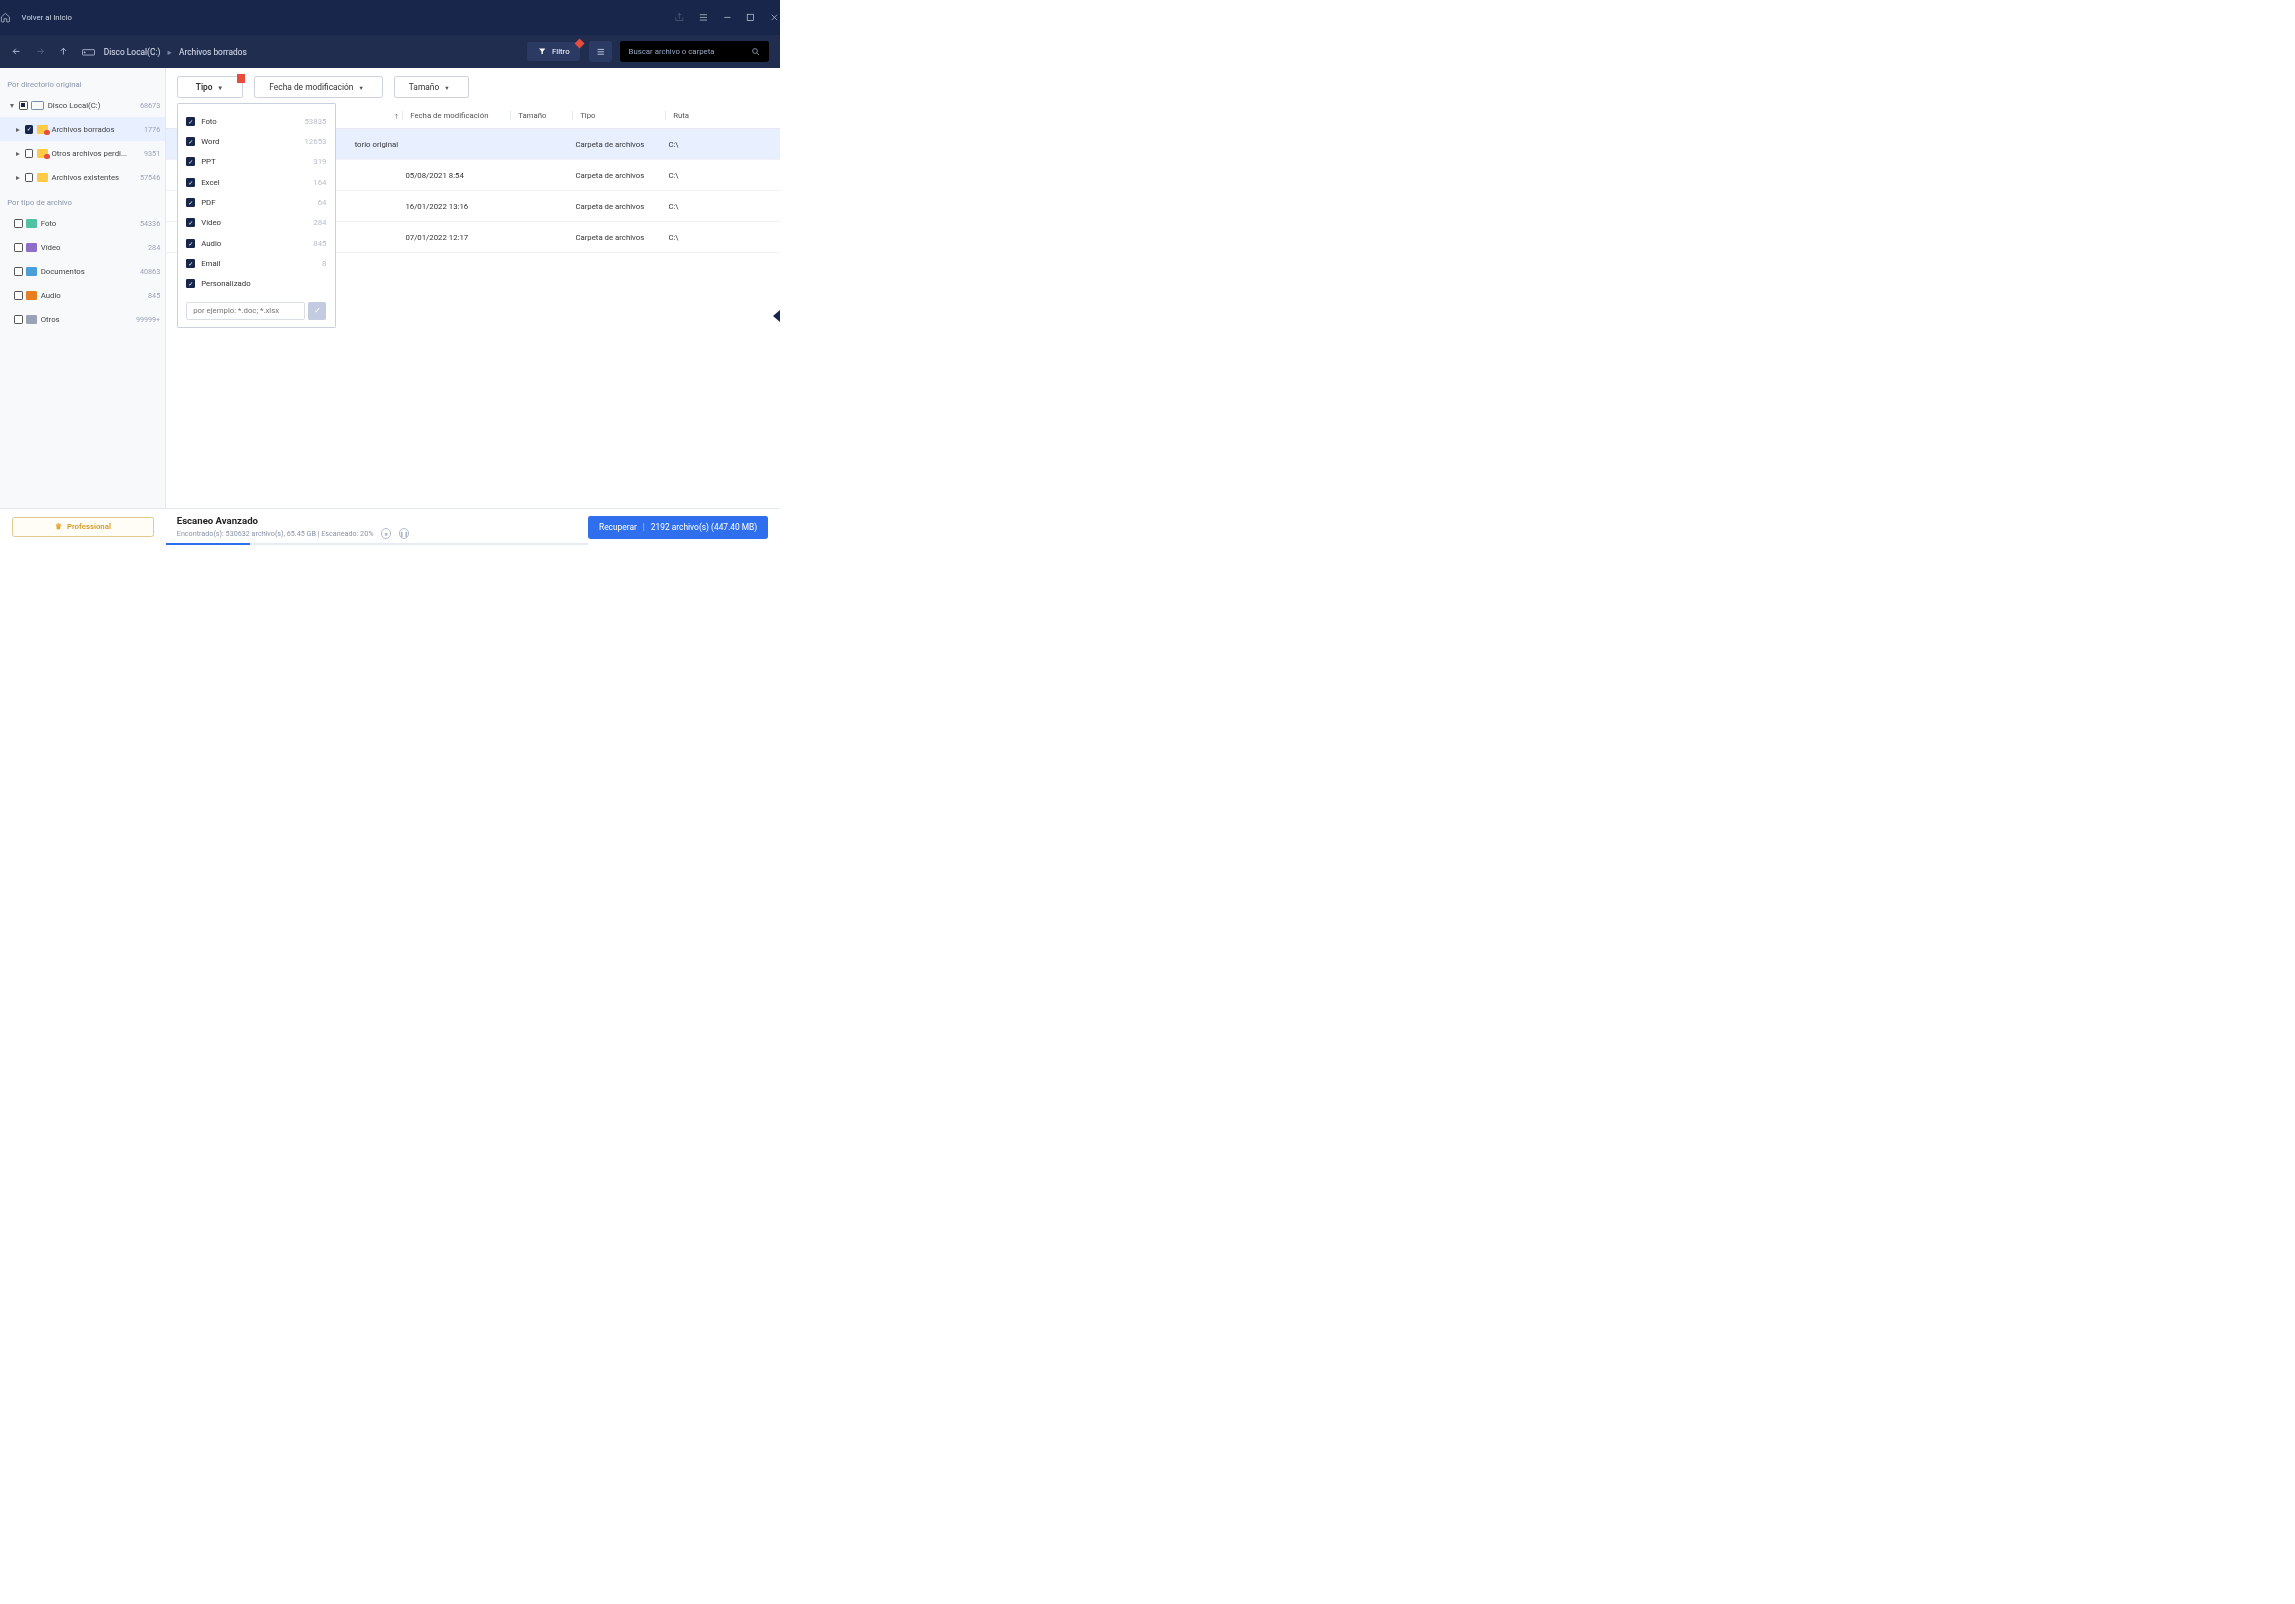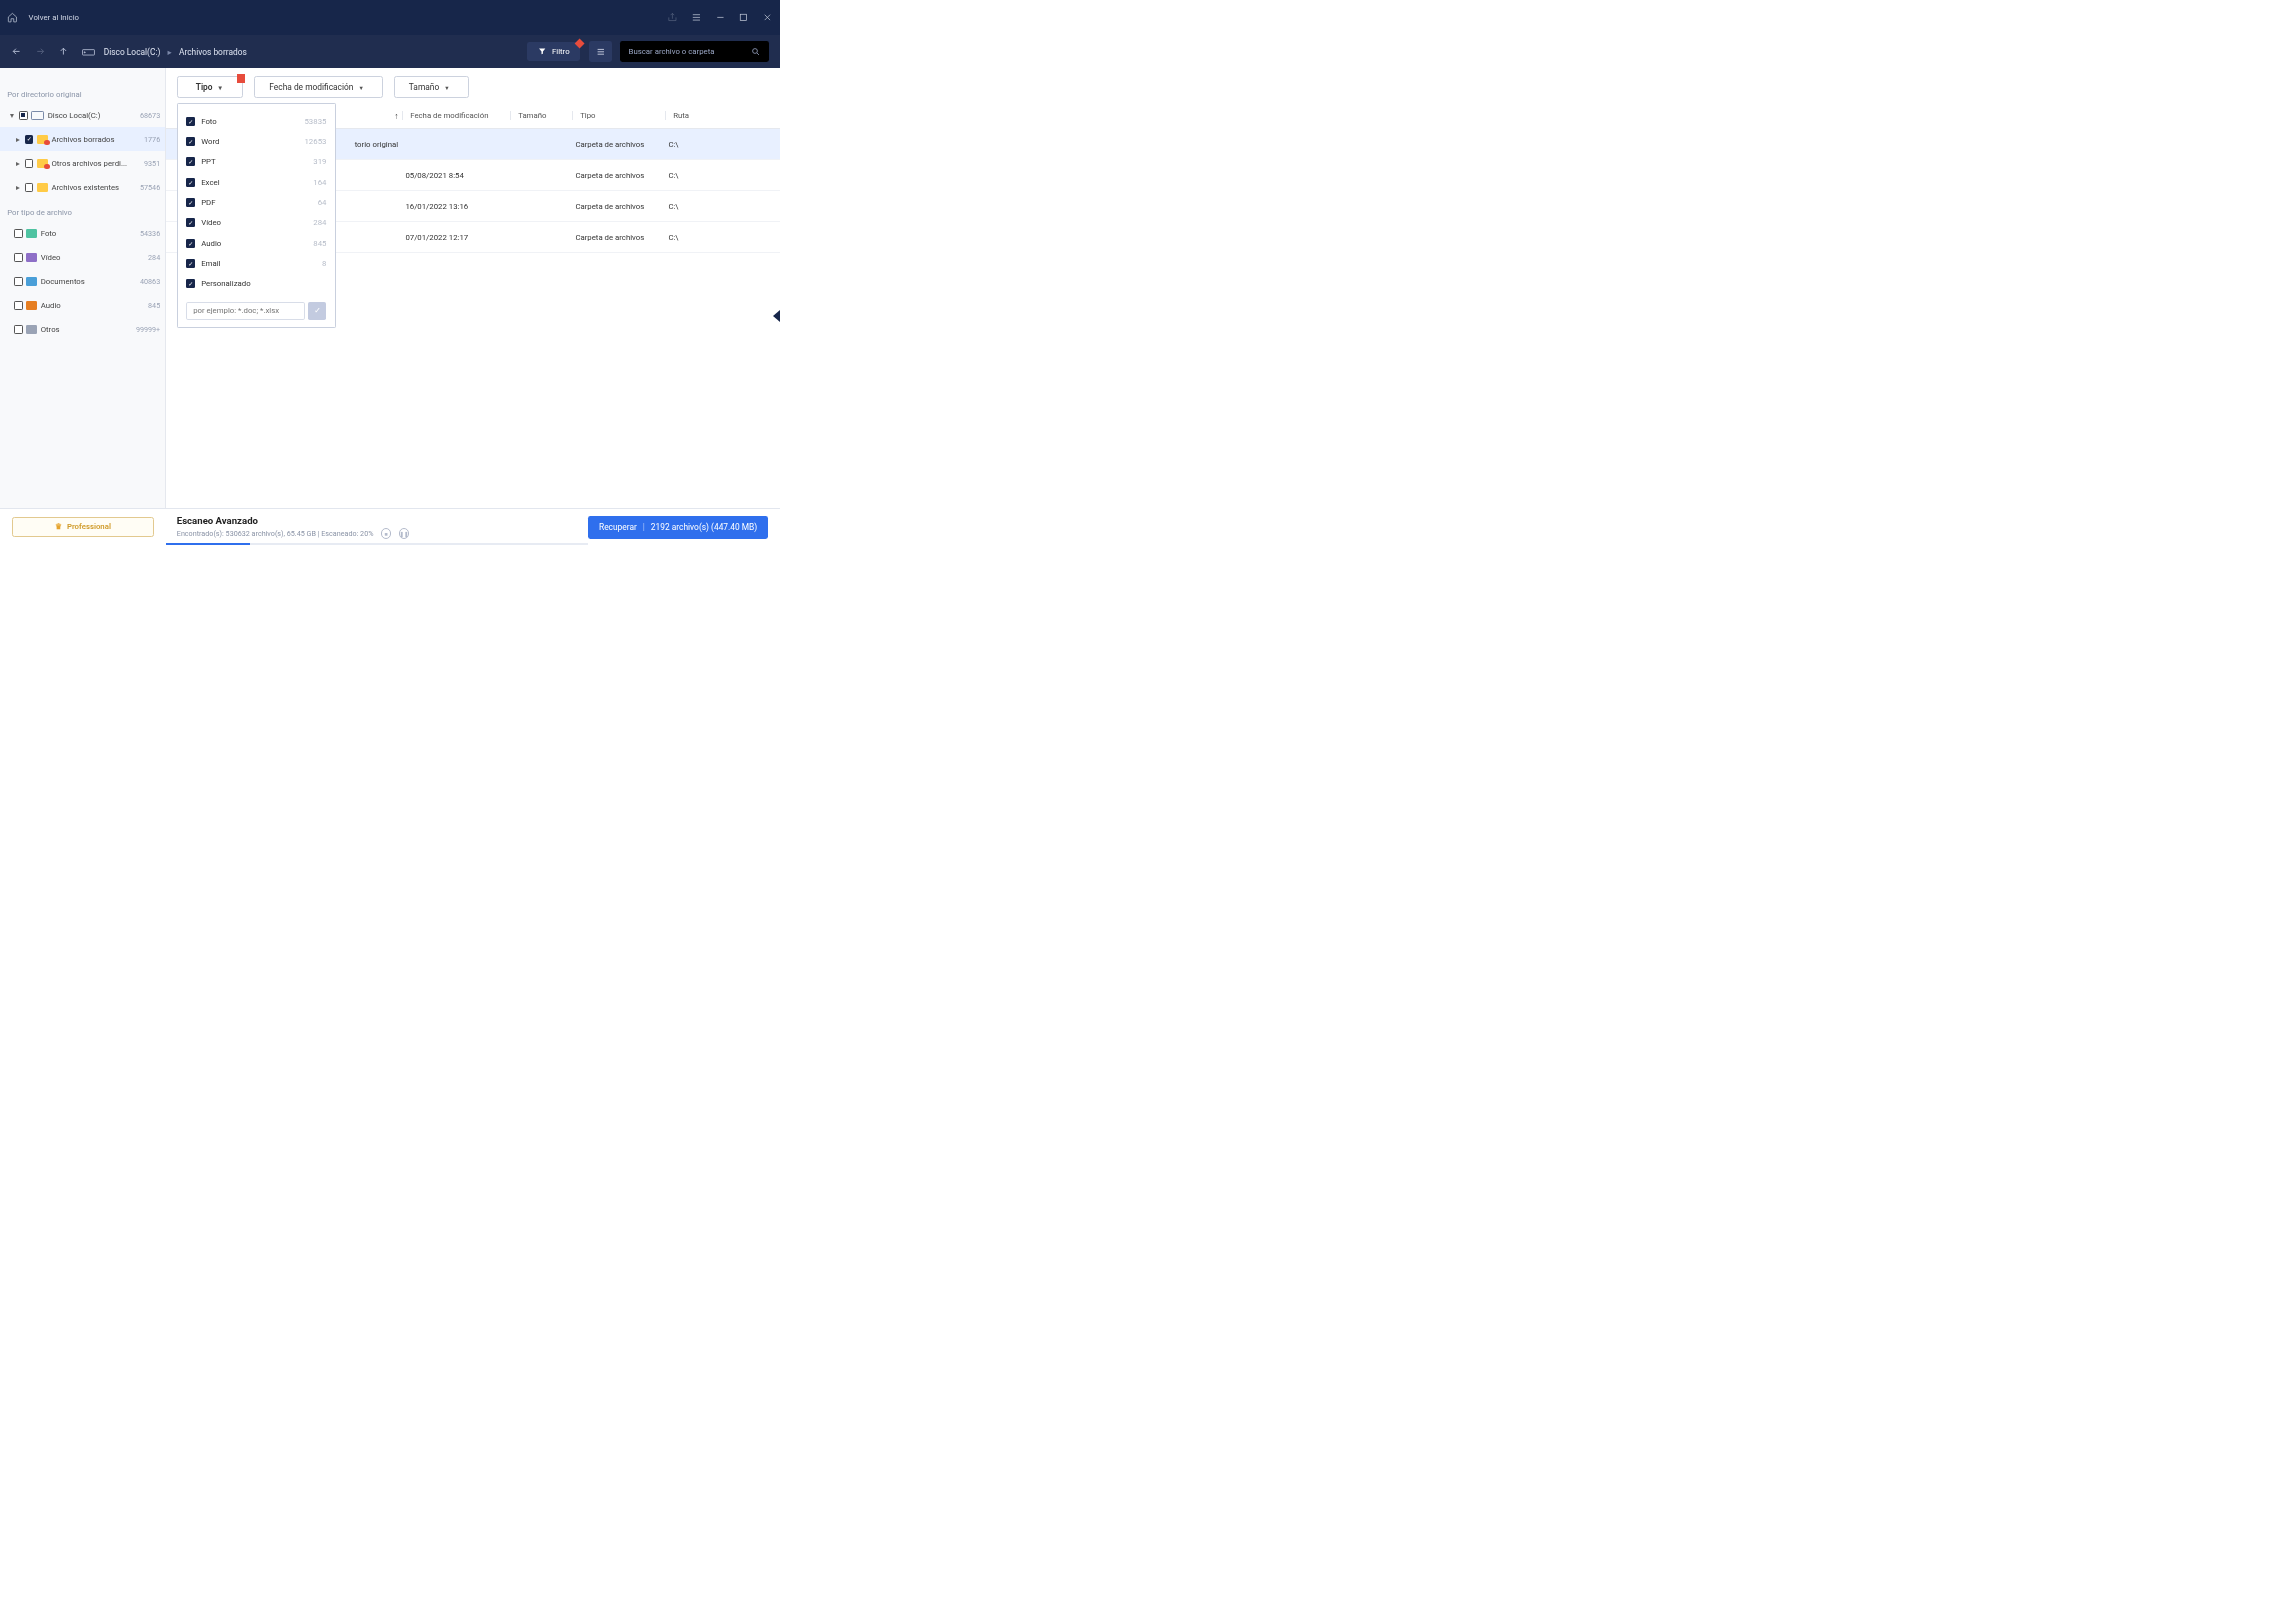--- a/index.html
+++ b/index.html
@@ -1,34 +1,34 @@
 <!DOCTYPE html>
 <html style="font-size:9.6px"><head>
 <meta charset="utf-8">
 <style>
 * { margin:0; padding:0; box-sizing:border-box; font-family:-apple-system,BlinkMacSystemFont,"Segoe UI",Roboto,sans-serif; }
 body { background:#fff; width:780px; height:545px; overflow:hidden; color:#333; font-size:7.8px; position:relative;}
-.titlebar { height:35px; background:#17264a; display:flex; align-items:center; justify-content:space-between; padding:0 7px; color:#d0d6e4; }
+.titlebar { height:35px; background:#17264a; display:flex; align-items:center; justify-content:space-between; padding:0 0; color:#d0d6e4; }
 .titlebar-left { display:flex; align-items:center; gap:10.8px; }
 .titlebar-right { display:flex; align-items:center; gap:13px; }
 .titlebar svg, .toolbar svg { display:block; }
 .tbicon { width:10.8px; height:10.8px; stroke:#d0d6e4; fill:none; stroke-width:1.5; cursor:pointer;}
 .toolbar { height:33px; background:#202d4f; display:flex; align-items:center; padding:0 10.8px; gap:8.4px; color:#dce2f0; position:relative;}
 .nav-arrows { display:flex; align-items:center; gap:13px; margin-right:4.8px;}
 .nav-arrows svg, .toolbar-drive-icon svg { stroke:#b9c2d8; }
 .breadcrumb { display:flex; align-items:center; gap:7.2px; color:#dde3f1; font-size:8.4px;}
 .bc-sep { color:#7a87a8; }
 .spacer { flex:1; }
 .filter-btn { background:#2b3a63; border-radius:2.4px; padding:4.8px 10.8px; display:flex; align-items:center; gap:6px; color:#fff; position:relative;}
 .badge-dot { position:absolute; top:-2.4px; right:-2.4px; width:7.2px; height:7.2px; background:#e74c3c; transform:rotate(45deg); }
 .icon-btn-dark { background:#2b3a63; border-radius:2.4px; width:23px; height:20.3px; display:flex; align-items:center; justify-content:center;}
 .search-box { background:#000000; border-radius:2.4px; height:20.3px; width:149px; display:flex; align-items:center; padding:0 8.4px; color:#9aa6c4; justify-content:space-between;}
 .filter-pointer { position:absolute; bottom:-5.4px; left:536px; width:0; height:0; border-left:5.4px solid transparent; border-right:5.4px solid transparent; border-bottom:5.4px solid #fff;}
 .main { display:flex; height:calc(100% - 35px - 33px - 37px); }
-.sidebar { width:166px; background:#f8f9fb; border-right:0.6px solid #e5e8ee; padding:18px 0; overflow:hidden;}
+.sidebar { width:166px; background:#f8f9fb; border-right:0.6px solid #e5e8ee; padding:8px 0; overflow:hidden;}
 .side-header { color:#8b95a8; font-size:7.8px; padding:3.6px 7.2px 4.8px; }
 .tree-row { display:flex; align-items:center; padding:2.4px 4.8px 2.4px 8.4px; height:24px; gap:3.6px; cursor:pointer;}
 .tree-row.indent1 { padding-left:14.3px;}
 .tree-row.sel { background:#e8f0ff; }
 .tree-label { flex:1; color:#444; white-space:nowrap; overflow:hidden; text-overflow:ellipsis;}
 .tree-count { color:#9aa3b5; font-size:7.2px; }
 .chev { width:7.2px; display:flex; justify-content:center; color:#666;}
 .chk { width:8.4px; height:8.4px; border:0.9px solid #555; border-radius:1.2px; display:inline-flex; align-items:center; justify-content:center; background:#fff; flex-shrink:0;}
 .chk.checked { background:#17264a; border-color:#17264a; }
 .chk.checked::after { content:"✓"; color:#fff; font-size:6px; line-height:1;}

